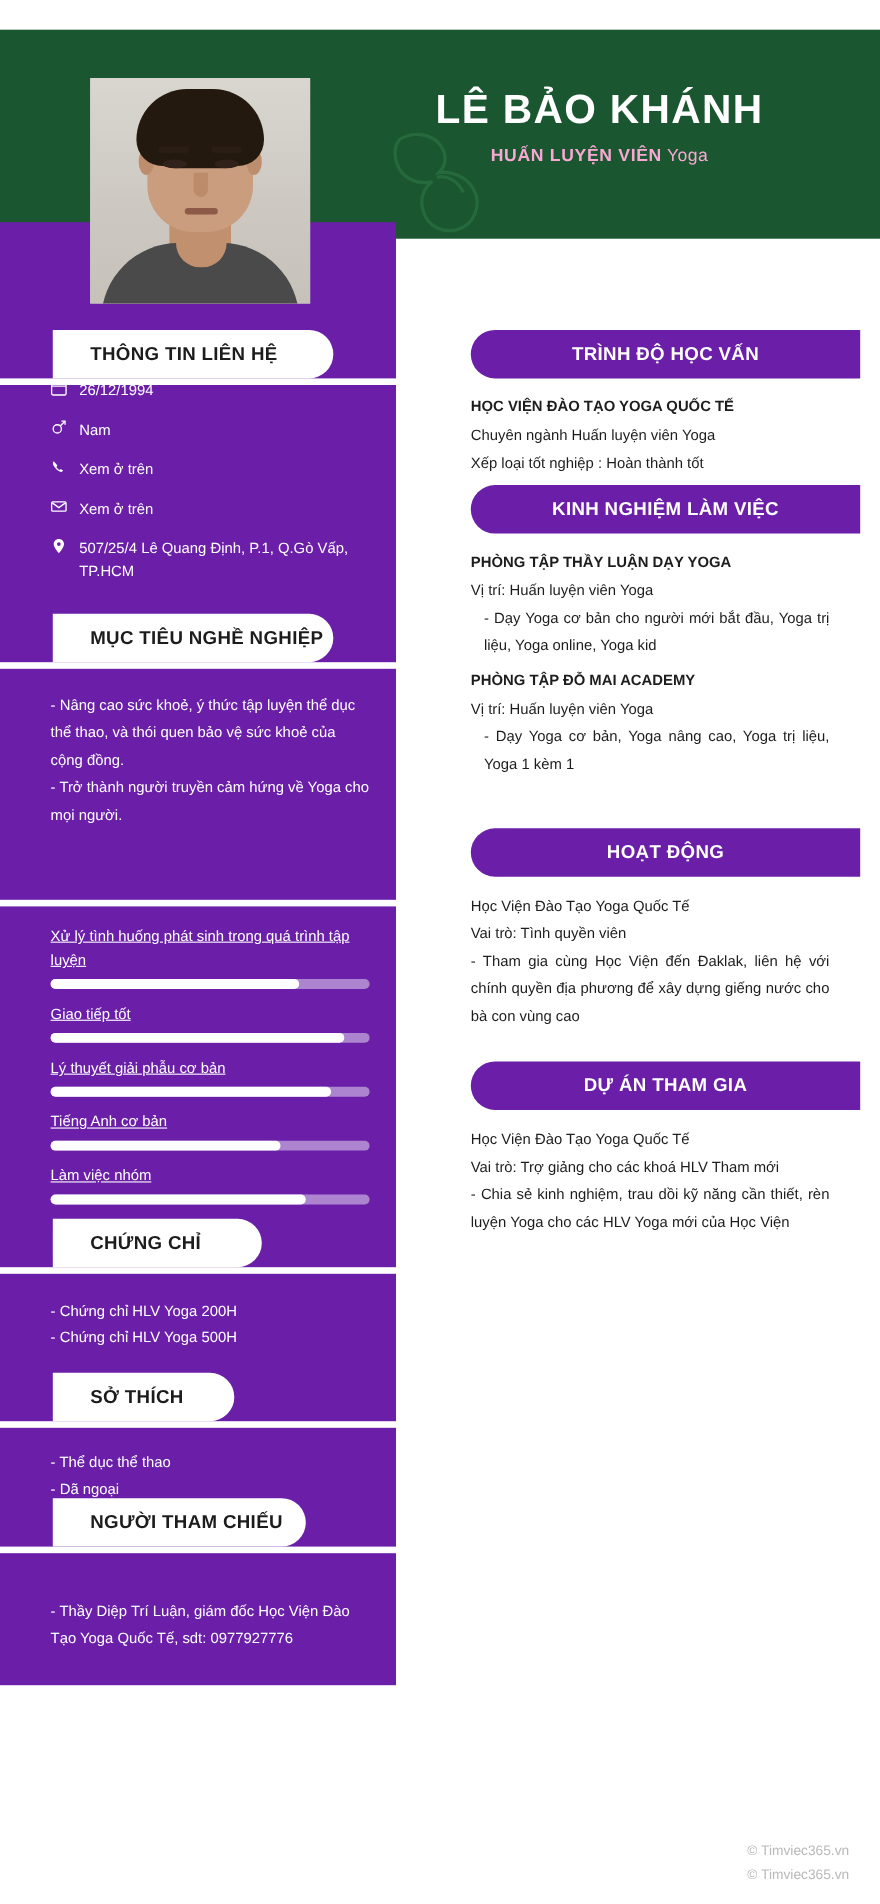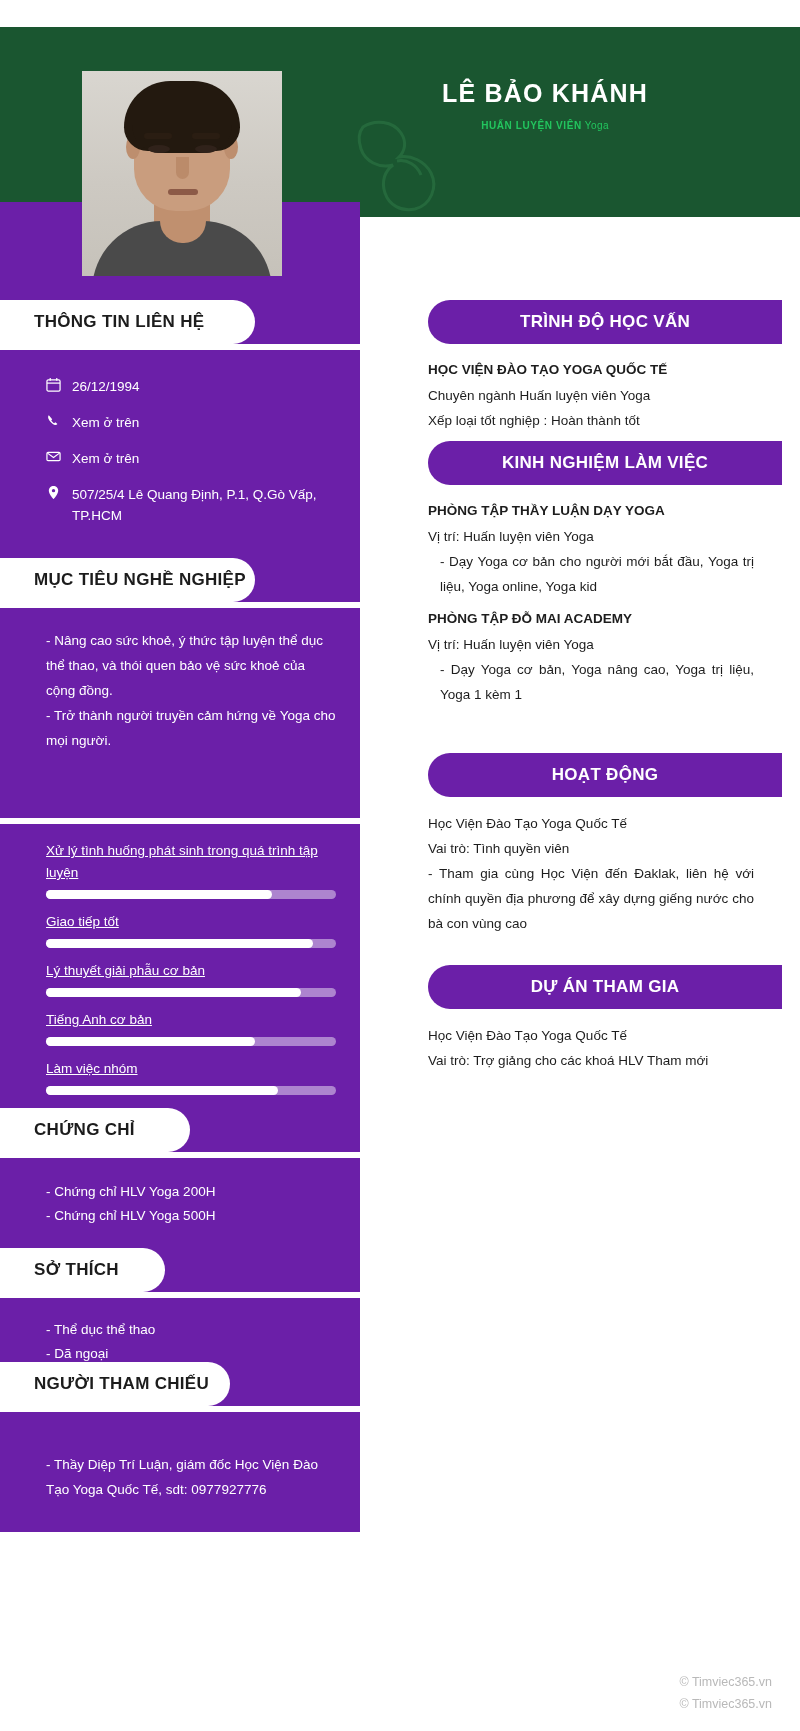--- a/index.html
+++ b/index.html
@@ -27,29 +27,29 @@
     width: 800px; height: 190px;
     background: #1a5630;
   }
   .header-inner {
     position: absolute;
     left: 330px; top: 52px;
     width: 430px;
     text-align: center;
   }
   .name {
-    font-size: 25px;
+    font-size: 37px;
     font-weight: bold;
     letter-spacing: 1.2px;
     color: #ffffff;
     margin: 0;
   }
   .job-title {
-    font-size: 10px;
-    color: #22c55e;
+    font-size: 16px;
+    color: #f9a8d4;
     margin-top: 12px;
     letter-spacing: .4px;
   }
   .job-title .bold { font-weight: bold; letter-spacing:.6px;}
   .muscle-icon {
     position: absolute;
     left: 345px; top: 88px;
     width: 110px; height: 100px;
     opacity: .55;
   }
@@ -107,20 +107,21 @@
   }
   .left-white-gap {
     position:absolute; left:0; width:360px; height:6px; background:#ffffff;
   }
 
   
   .sec-left {
     position: absolute;
     left: 0;
     width: 360px;
+    padding-left: 48px;
   }
   .ribbon {
     position: relative;
     height: 44px;
     background: #ffffff;
     border-radius: 0 22px 22px 0;
     width: 238px;
     display: flex;
     align-items: center;
     padding-left: 34px;
@@ -258,31 +259,41 @@
     <div class="ph-mouth"></div>
     <div class="ph-shirt"></div>
   </div>
 
   <div class="left-col"></div>
 
   <div class="sec-left" style="top:300px;">
     <div class="ribbon w2">THÔNG TIN LIÊN HỆ</div>
   </div>
   <div class="left-white-gap" style="top:344px;"></div>
-  <div class="left-body" style="top:376px;">
+  <div class="left-body" style="top:344px;">
     <div class="contact-row">
       <div class="contact-icon">
         <svg width="15" height="15" viewBox="0 0 16 16">
             <rect x="1" y="3" width="14" height="12" rx="1.5" fill="none" stroke="#fff" stroke-width="1.3"></rect>
             <line x1="1" y1="6.5" x2="15" y2="6.5" stroke="#fff" stroke-width="1.3"></line>
             <line x1="4.5" y1="1" x2="4.5" y2="4" stroke="#fff" stroke-width="1.3"></line>
             <line x1="11.5" y1="1" x2="11.5" y2="4" stroke="#fff" stroke-width="1.3"></line>
           </svg>
       </div>
       <div class="contact-text">26/12/1994</div>
+    </div>
+    <div class="contact-row">
+      <div class="contact-icon">
+        <svg width="15" height="15" viewBox="0 0 16 16">
+            <circle cx="6.5" cy="9.5" r="4" fill="none" stroke="#fff" stroke-width="1.3"></circle>
+            <line x1="9.5" y1="6.5" x2="14" y2="2" stroke="#fff" stroke-width="1.3"></line>
+            <polyline points="10.5,2 14,2 14,5.5" fill="none" stroke="#fff" stroke-width="1.3"></polyline>
+          </svg>
+      </div>
+      <div class="contact-text">Nam</div>
     </div>
     <div class="contact-row">
       <div class="contact-icon">
         <svg width="15" height="15" viewBox="0 0 16 16">
             <path d="M3 2.5c-1 1 -1.2 2.8 .6 5.4c1.8 2.6 3.8 4 5.2 4.6c1.4 .6 2.6 .3 3.4 -.8l-2.2 -1.8l-1.4 1c-1 -.5 -2.2 -1.6 -3 -2.8l1 -1.4l-1.8 -2.3z" fill="#fff"></path>
           </svg>
       </div>
       <div class="contact-text">Xem ở trên</div>
     </div>
     <div class="contact-row">
@@ -405,20 +416,21 @@
       <div>Vai trò: Tình quyền viên</div>
       <div class="rb-justify">- Tham gia cùng Học Viện đến Đaklak, liên hệ với chính quyền địa phương để xây dựng giếng nước cho bà con vùng cao</div>
     </div>
   </div>
 
   <div class="right-col" style="top:965px;">
     <div class="sec-right-head">DỰ ÁN THAM GIA</div>
     <div class="right-body">
       <div>Học Viện Đào Tạo Yoga Quốc Tế</div>
       <div class="rb-justify">Vai trò: Trợ giảng cho các khoá HLV Tham mới</div>
+      <div class="rb-justify">- Chia sẻ kinh nghiệm, trau dồi kỹ năng cần thiết, rèn luyện Yoga cho các HLV Yoga mới của Học Viện</div>
     </div>
   </div>
 
   <div class="footer">
     <div>© Timviec365.vn</div>
     <div>© Timviec365.vn</div>
   </div>
 
 </div>
 

